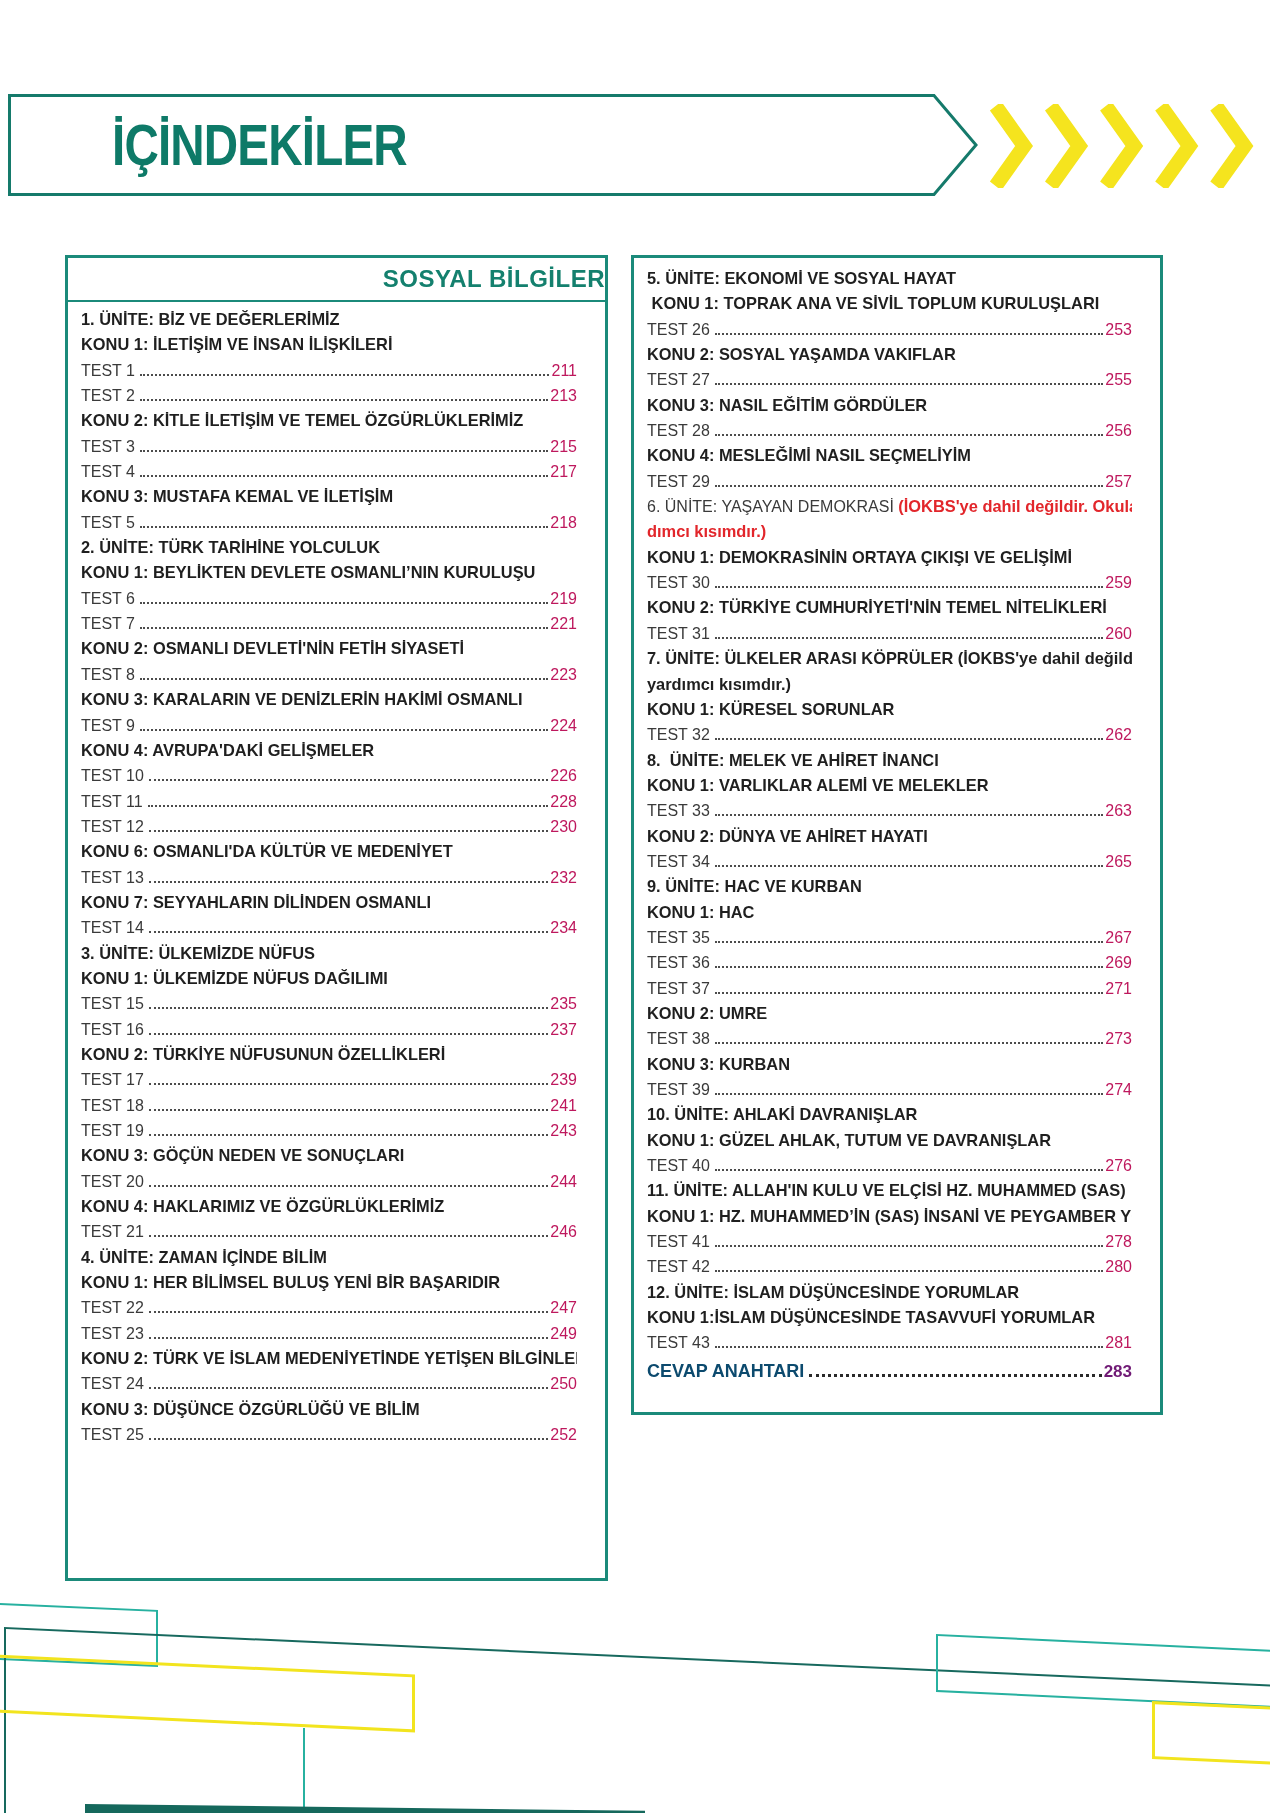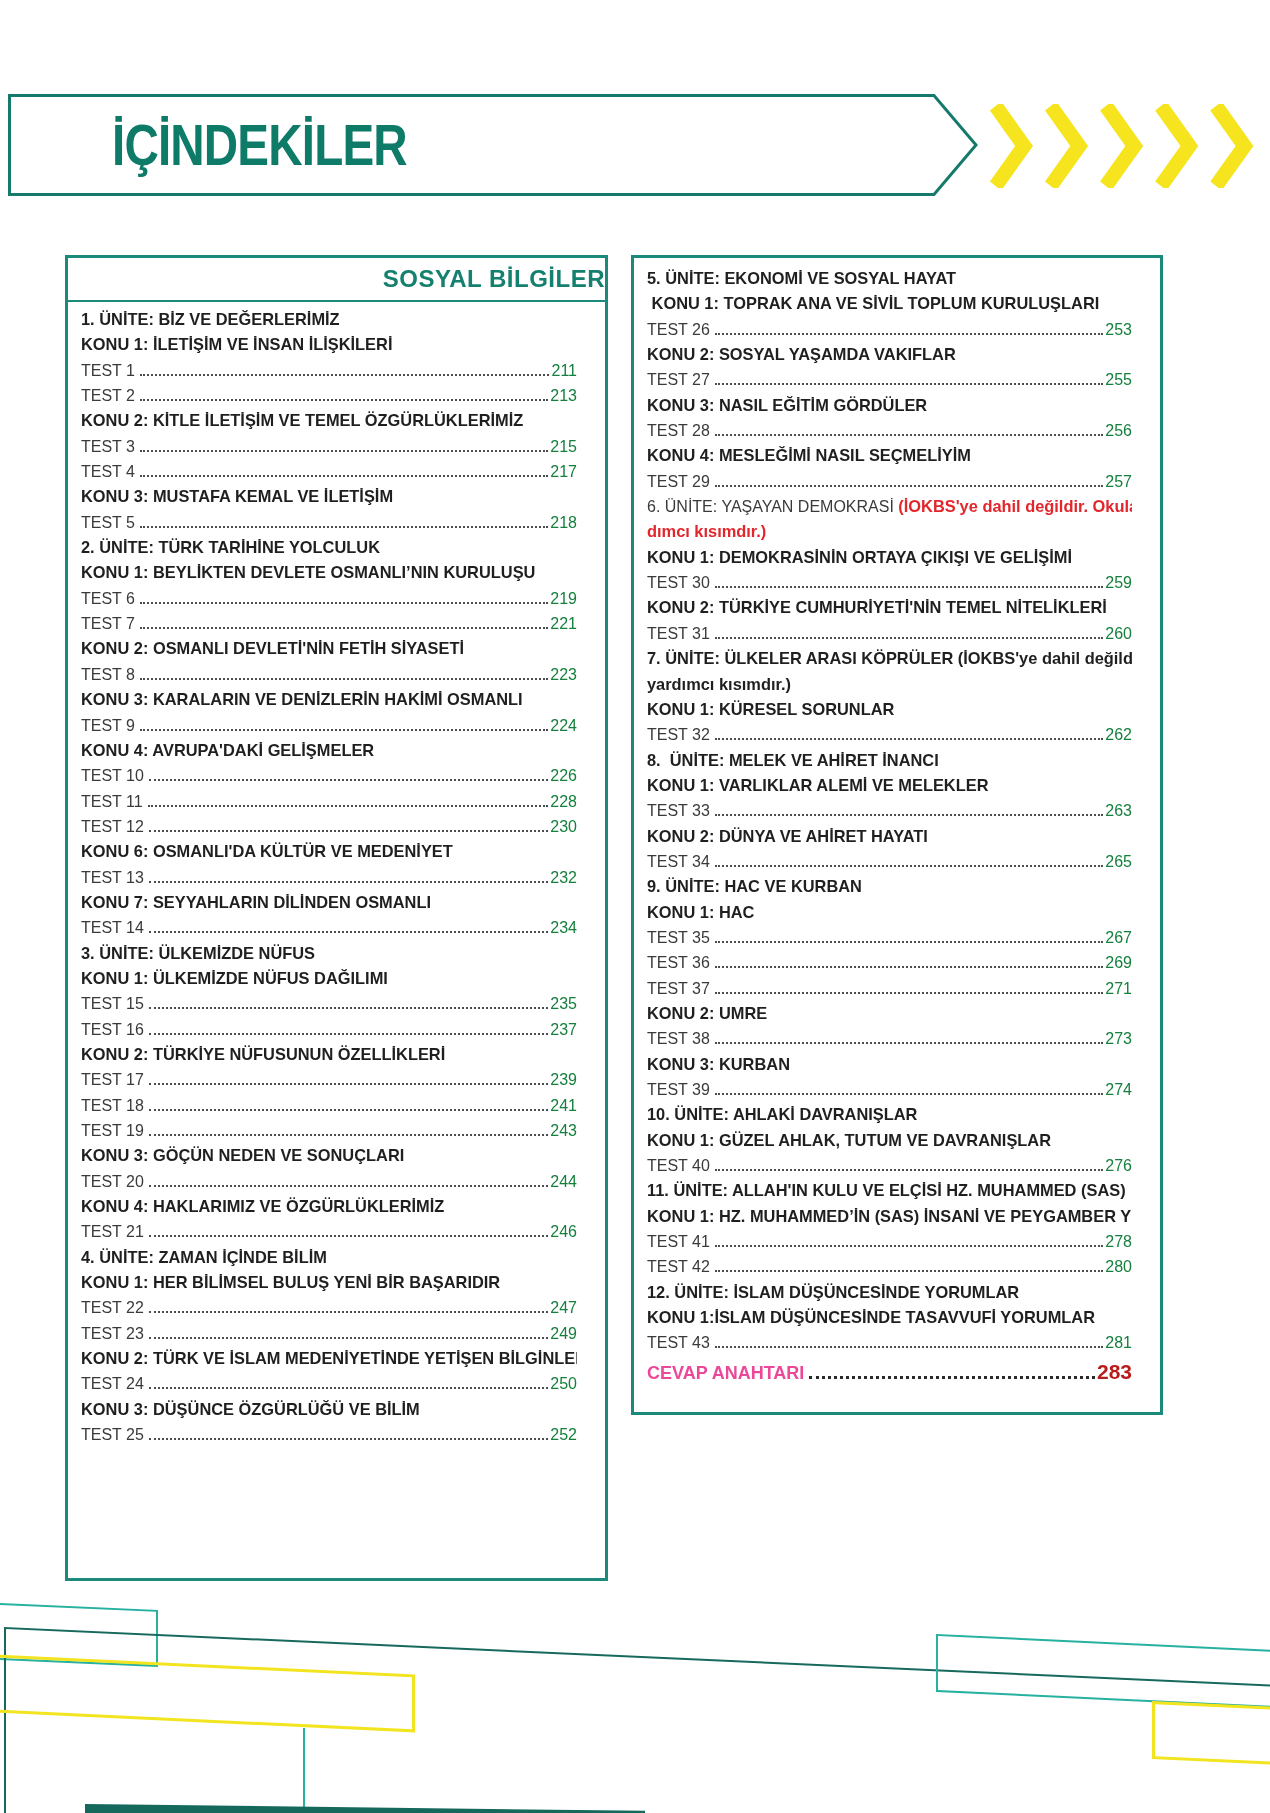--- a/index.html
+++ b/index.html
@@ -32,25 +32,25 @@
   .rows{padding:5px 28px 0 13px;}
   .colbox.right .rows{padding-top:8px;}
 
   
   .row{display:flex;align-items:baseline;height:25.35px;line-height:25.35px;white-space:pre;overflow:hidden;}
   .row .t{font-size:16px;color:#3A3A3A;white-space:pre;}
   .row.unit .t,.row.konu .t,.row.cont .t{font-size:16.4px;font-weight:bold;color:#1F1F1F;}
   .row .red{font-size:16.4px;font-weight:bold;color:#E2262B;white-space:pre;}
   .row.red-line .red{}
   .row .leader{flex:1 1 auto;border-bottom:2px dotted #4C4C4C;margin:0 2px 6px 5px;min-width:10px;}
-  .row .pg{font-size:16px;color:#15803d;}
+  .row .pg{font-size:16px;color:#be185d;}
   .row.answer{margin-top:3px;}
-  .row.answer .t{font-size:18px;font-weight:bold;color:#ec4899;}
+  .row.answer .t{font-size:18px;font-weight:bold;color:#0c4a6e;}
   .row.answer .leader{border-bottom:3.5px dotted #2A2A2A;margin-bottom:5px;}
-  .row.answer .pg{font-size:21px;font-weight:bold;color:#b91c1c;}
+  .row.answer .pg{font-size:17px;font-weight:bold;color:#701a75;}
 
   
   .decor{position:absolute;box-sizing:border-box;transform-origin:left top;background:transparent;}
   .d-teal-light{border:2.5px solid #27B1A0;}
   .d-teal-dark{border:2.5px solid #17695E;}
   .d-yellow{border:3px solid #F2E41E;}
   .vline{border:none;border-left:2.5px solid #27B1A0;}
   .bar{background:#15685C;border:none;}
 </style>
 </head>

